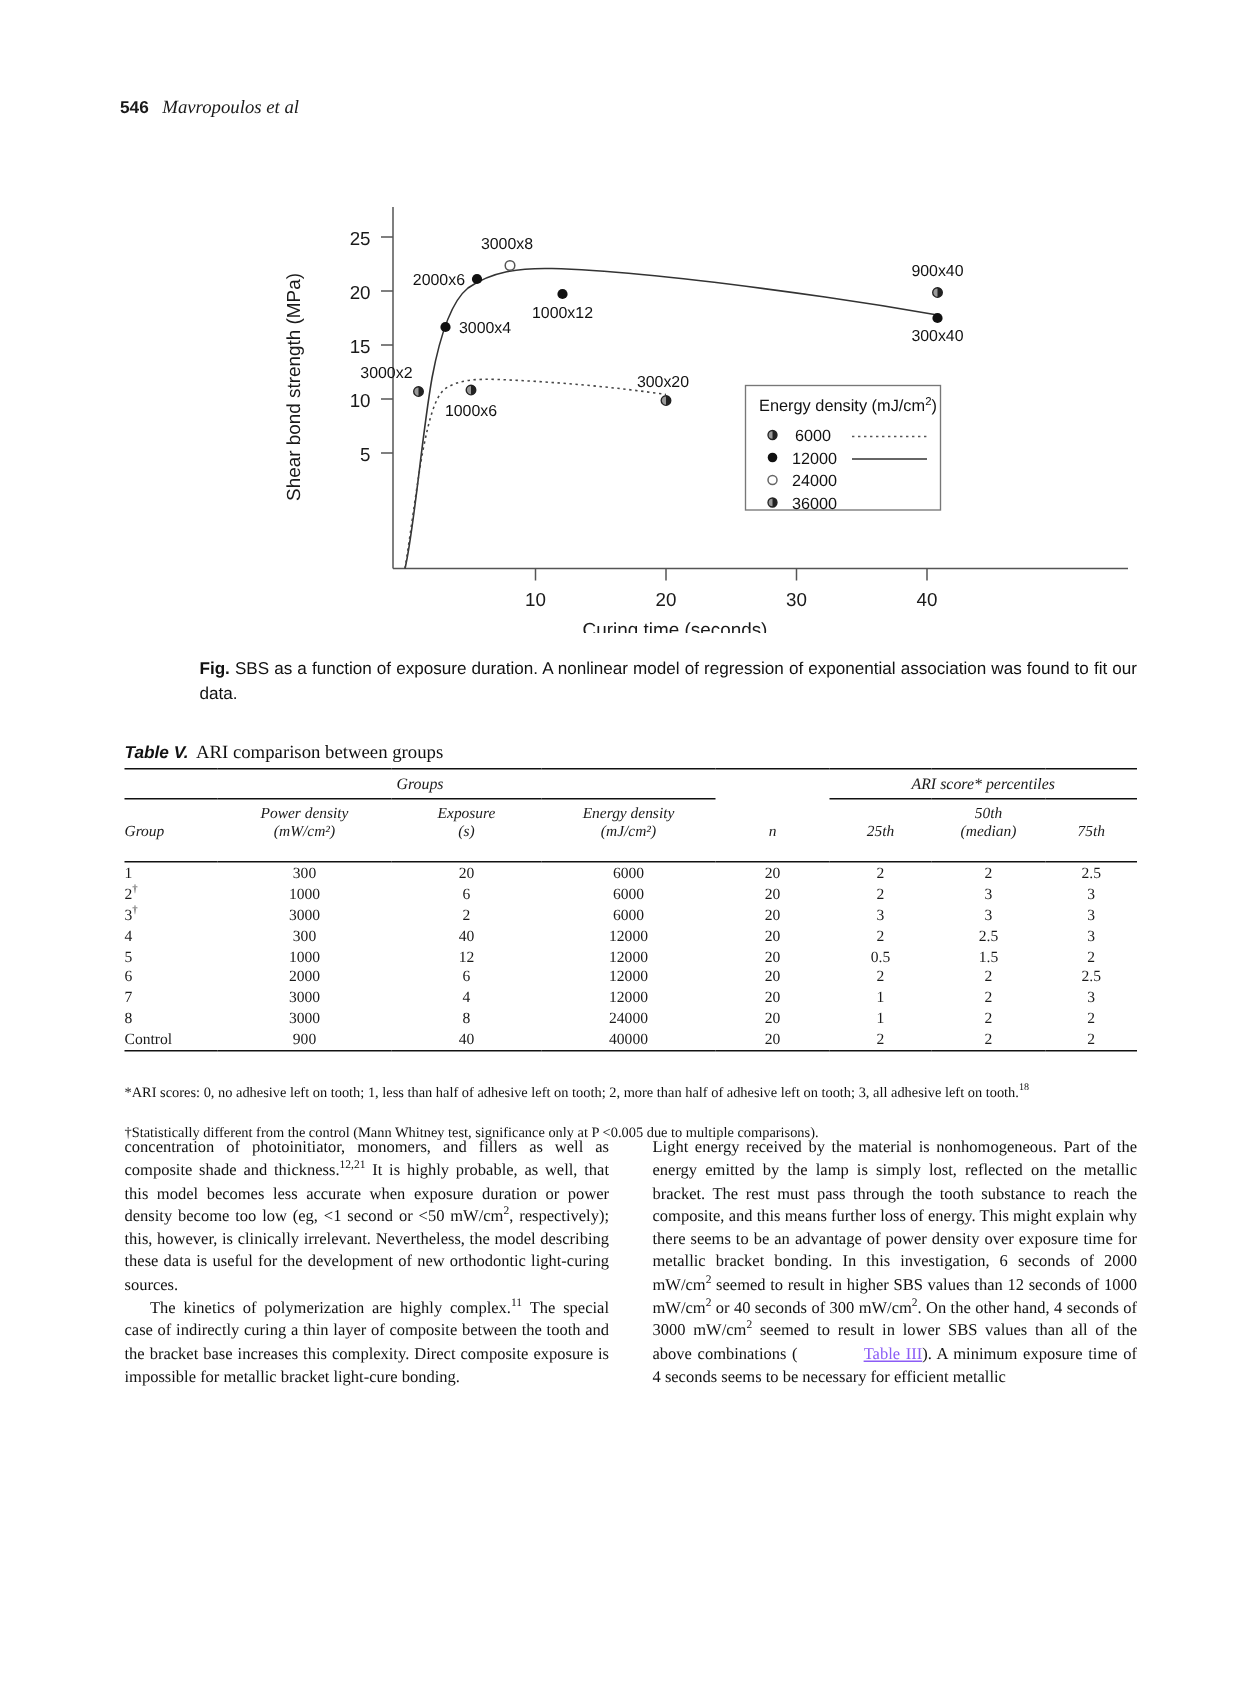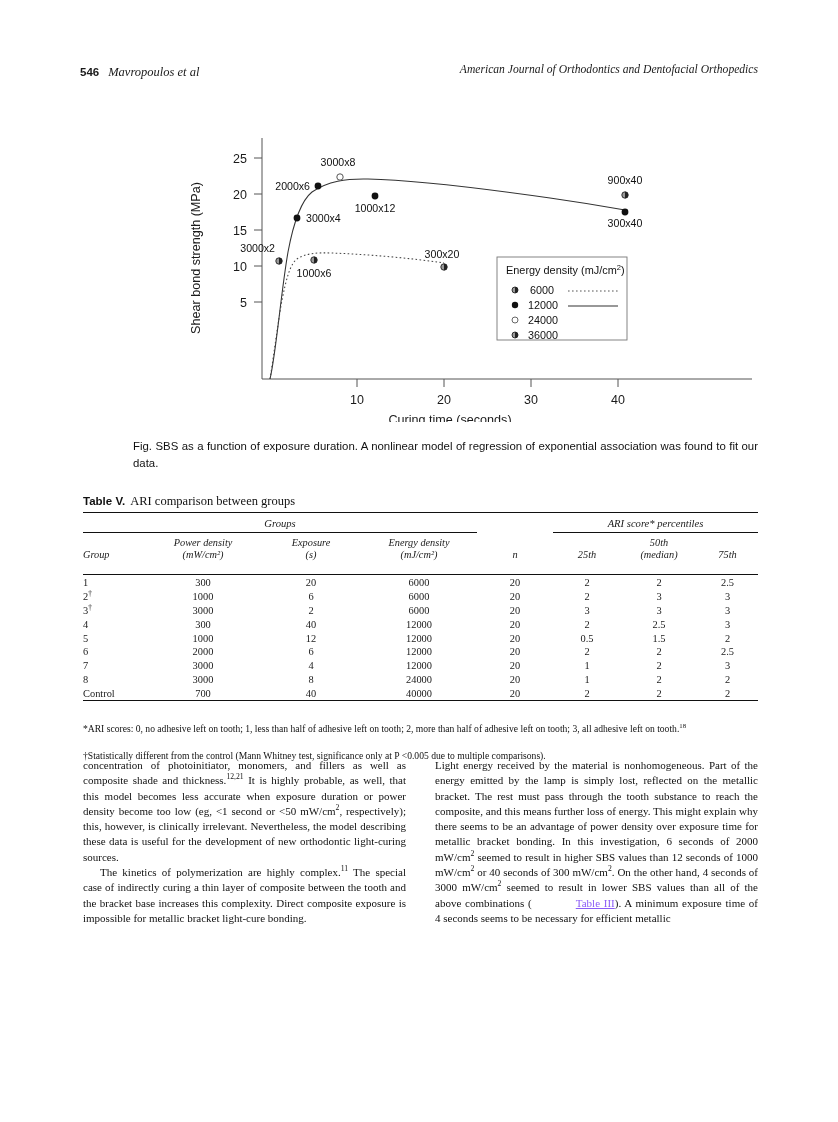--- a/index.html
+++ b/index.html
@@ -17,26 +17,26 @@
   .rh-authors{font-style:italic;font-size:12.5px;margin-left:9px;}
   .rh-right{position:absolute;right:0;top:0;text-align:right;font-style:italic;font-size:11.6px;line-height:15px;}
 
   
   .figure{position:absolute;left:80px;top:132px;width:678px;height:290px;}
   .fig-svg{position:absolute;left:0;top:0;}
 
   .figcap{position:absolute;left:133px;top:438px;width:625px;
     font-family:"Liberation Sans",sans-serif;font-size:11.4px;line-height:16.5px;
     text-align:justify;color:#111;}
-  .figcap b{font-weight:normal;}
+  .figcap b{font-weight:bold;}
 
   
   .tbl-title{position:absolute;left:83px;top:494px;
     font-family:"Liberation Sans",sans-serif;font-size:11.5px;color:#111;}
-  .tbl-title .tnum{font-weight:bold;}
+  .tbl-title .tnum{font-weight:bold;font-style:italic;}
   .tbl-title .tcap{font-family:"Liberation Serif",serif;font-size:12.5px;margin-left:5px;text-align:center;}
 
   .tbl{position:absolute;left:83px;top:512px;width:675px;
     border-collapse:collapse;font-size:10.3px;}
   .tbl td,.tbl th{padding:0;font-weight:normal;}
   .rule-top td{border-top:1.1px solid #111;height:1px;font-size:0;line-height:0;}
   .hrow1 td{font-style:italic;text-align:center;padding:4px 0 3px;font-size:10.6px;}
   .hrow1 td.spanG{border-bottom:0.9px solid #111;}
   .hrow1 td.spanA{border-bottom:0.9px solid #111;}
   .hrow2 td{font-style:italic;text-align:center;vertical-align:bottom;
@@ -65,21 +65,20 @@
 </head>
 <body>
 
 <div class="page">
 
   <div class="runhead">
     <div class="rh-left">
       <span class="rh-pageno">546</span><span class="rh-authors">Mavropoulos et al</span>
     </div>
     <div class="rh-right">
-      <div>American Journal of Orthodontics and Dentofacial Orthopedics</div>
     </div>
   </div>
 
   <div class="figure">
     <svg class="fig-svg" width="678" height="290" viewBox="0 0 678 290">
 
       <g stroke="#555" stroke-width="1" fill="none">
         <line x1="182" y1="6" x2="182" y2="247"></line>
         <line x1="182" y1="247" x2="672" y2="247"></line>
 
@@ -327,21 +326,21 @@
         <td>3000</td>
         <td>8</td>
         <td>24000</td>
         <td>20</td>
         <td>1</td>
         <td>2</td>
         <td>2</td>
       </tr>
       <tr class="brow">
         <td class="lft"><span>Control</span></td>
-        <td>700</td>
+        <td>900</td>
         <td>40</td>
         <td>40000</td>
         <td>20</td>
         <td>2</td>
         <td>2</td>
         <td>2</td>
       </tr>
 
       <tr class="rule-bot">
         <td colspan="8"></td>

